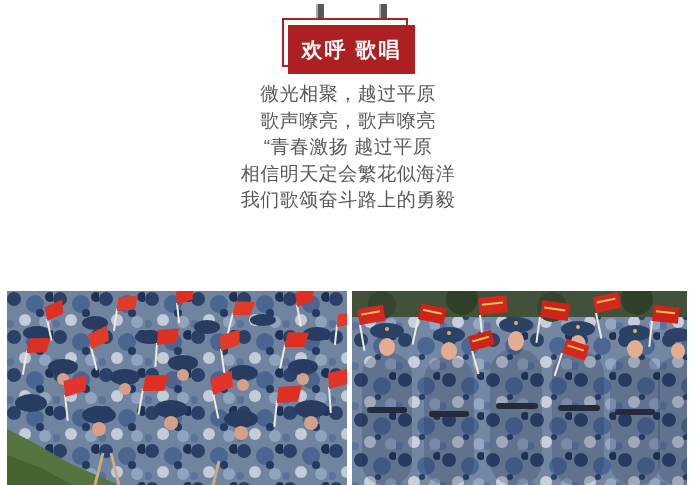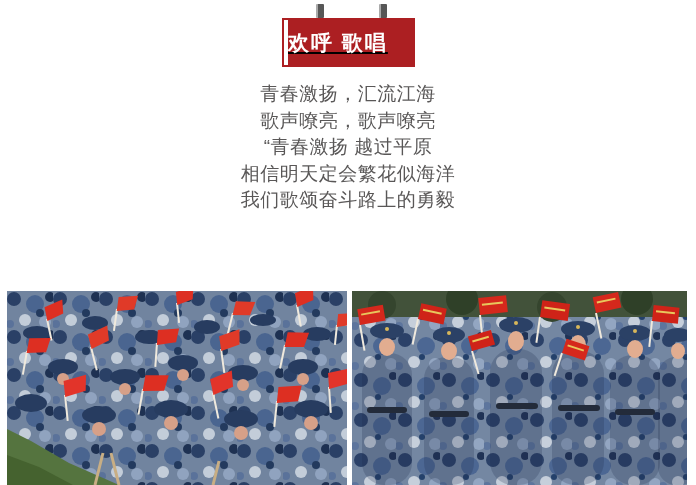--- a/index.html
+++ b/index.html
@@ -20,24 +20,24 @@
   }
   .banner-outline {
     position: absolute;
     left: 0; top: 14px;
     width: 122px; height: 45px;
     border: 2px solid var(--accent, #ac1f22);
     background: #ffffff;
   }
   .banner-plate {
     position: absolute;
-    left: 6px; top: 14px;
+    left: 6px; top: 21px;
     width: 127px; height: 49px;
     background: var(--accent, #ac1f22);
-    display: flex; align-items: center; justify-content: flex-start; text-decoration: underline;
+    display: flex; align-items: center; justify-content: center;
   }
   .banner-title {
     color: #ffffff;
     font-size: 21px;
     font-weight: bold;
     letter-spacing: 2px;
     white-space: nowrap;
   }
   .pin {
     position: absolute;
@@ -89,21 +89,21 @@
   <div class="banner-wrap">
     <div class="banner-outline"></div>
     <div class="banner-plate">
       <span class="banner-title">欢呼 歌唱</span>
     </div>
     <div class="pin pin-left"></div>
     <div class="pin pin-right"></div>
   </div>
 
   <div class="poem">
-    <p>青春激扬，汇流江海</p>
+    <p>微光相聚，越过平原</p>
     <p>歌声嘹亮，歌声嘹亮</p>
     <p>“青春激扬 越过平原</p>
     <p>相信明天定会繁花似海洋</p>
     <p>我们歌颂奋斗路上的勇毅</p>
   </div>
 
   <div class="photo-row">
 
     <div class="photo photo-left" aria-label="坐姿军训学生方阵挥舞五星红旗">
       <svg viewBox="0 0 340 194" preserveAspectRatio="none">

